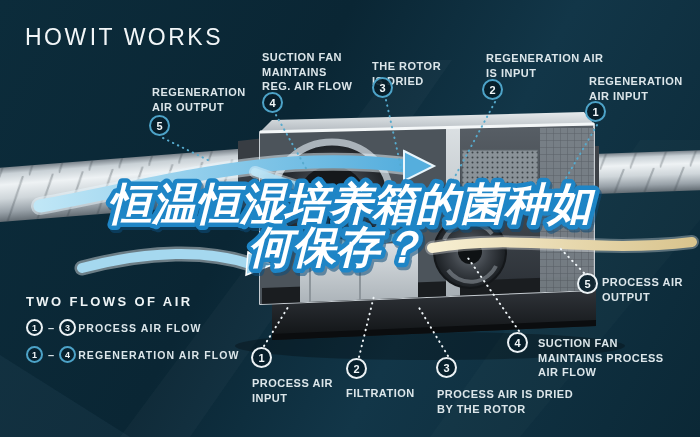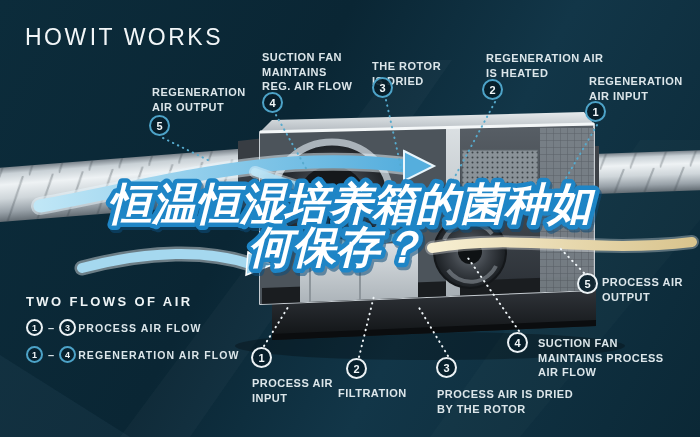--- a/index.html
+++ b/index.html
@@ -27,21 +27,21 @@
          border:2px solid #ecf2f5;z-index:6;}
   .badge.t{border-color:#4da3c8;}
 
   #bt5{left:149px;top:115px}  #bt4{left:262px;top:92px}  #bt3{left:372px;top:77px}
   #bt2{left:482px;top:79px}   #bt1{left:585px;top:101px}
   #bw1{left:251px;top:347px}  #bw2{left:346px;top:358px} #bw3{left:436px;top:357px}
   #bw4{left:507px;top:332px}  #bw5{left:577px;top:273px}
 
   #cr5{left:152px;top:85px}   #cr4{left:262px;top:50px}  #cr3{left:372px;top:59px}
   #cr2{left:486px;top:51px}   #cr1{left:589px;top:74px}
-  #cp1{left:252px;top:376px}  #cp2{left:338px;top:386px} #cp3{left:437px;top:387px}
+  #cp1{left:252px;top:376px}  #cp2{left:346px;top:386px} #cp3{left:437px;top:387px}
   #cp4{left:538px;top:336px}  #cp5{left:602px;top:275px}
 
   
   .legend{position:absolute;left:26px;top:294px;z-index:6;}
   .legend-title{font-size:13px;font-weight:600;letter-spacing:2.4px;color:#eef4f6;white-space:nowrap;}
   .legend-row{display:flex;align-items:center;margin-top:10px;}
   .lcirc{width:17px;height:17px;border-radius:50%;box-sizing:border-box;border:2px solid #ecf2f5;
          display:flex;align-items:center;justify-content:center;font-size:9px;font-weight:700;
          color:#f2f7f9;background:rgba(7,30,42,.55);}
   .lcirc.t{border-color:#4da3c8;}
@@ -214,21 +214,21 @@
   <div class="title"><span class="b">HOW</span><span class="l">IT WORKS</span></div>
 
   <div class="callout" id="cr5">REGENERATION
 AIR OUTPUT</div>
   <div class="callout" id="cr4">SUCTION FAN
 MAINTAINS
 REG. AIR FLOW</div>
   <div class="callout" id="cr3">THE ROTOR
 IS DRIED</div>
   <div class="callout" id="cr2">REGENERATION AIR
-IS HEATED</div>
+IS INPUT</div>
   <div class="callout" id="cr1">REGENERATION
 AIR INPUT</div>
 
   <div class="callout" id="cp1">PROCESS AIR
 INPUT</div>
   <div class="callout" id="cp2">FILTRATION</div>
   <div class="callout" id="cp3">PROCESS AIR IS DRIED
 BY THE ROTOR</div>
   <div class="callout" id="cp4">SUCTION FAN
 MAINTAINS PROCESS

